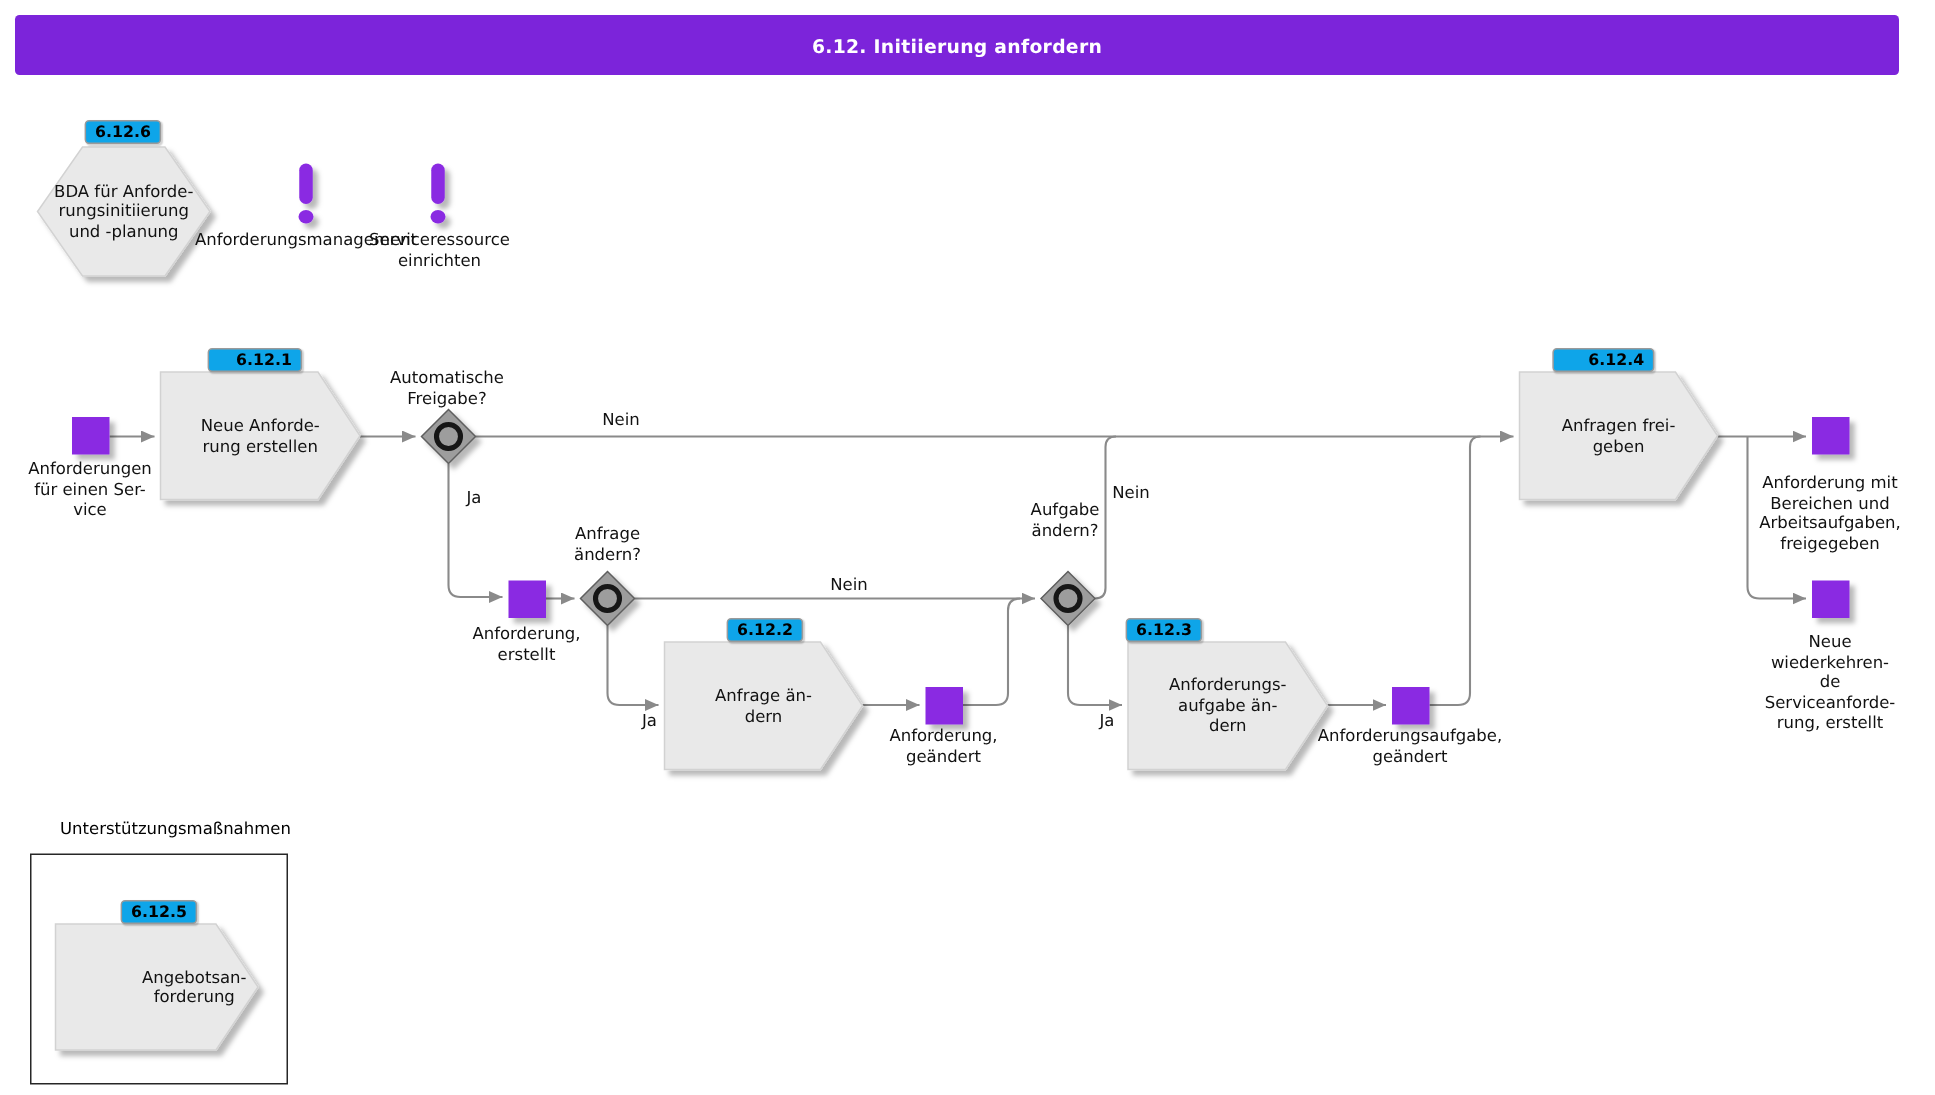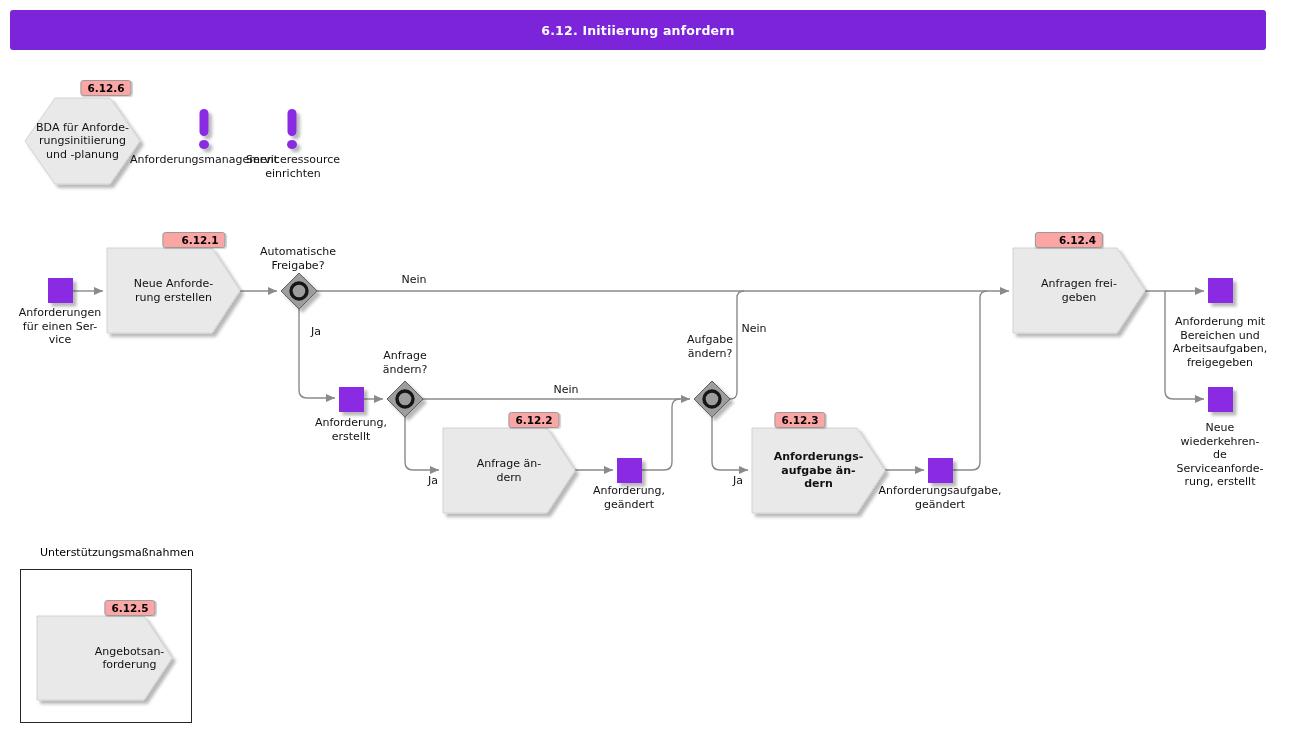--- a/index.html
+++ b/index.html
@@ -13,23 +13,23 @@
   .edge{stroke:var(--line,#8a8a8a);stroke-width:1.4;fill:none;}
   .shape{fill:var(--shape-fill,#e9e9e9);stroke:#d2d2d2;stroke-width:1;}
   .state{fill:var(--node,#8a2be2);stroke:none;}
   .gw{fill:#9d9d9d;stroke:#5f5f5f;stroke-width:1;}
   .gw-circle{fill:none;stroke:#151515;stroke-width:3.4;}
   .excl{fill:var(--node,#8a2be2);}
   .lbl{position:absolute;font-size:11px;line-height:13.5px;text-align:center;
        white-space:pre-line;transform:translateX(-50%);color:#111;}
   .shape-lbl{position:absolute;display:flex;align-items:center;justify-content:center;
              text-align:center;font-size:11px;line-height:13.5px;white-space:pre-line;color:#111;cursor:pointer;}
-  .badge{position:absolute;transform:translateX(-50%);background:#fca5a5;border:1px solid #9a9a9a;
+  .badge{position:absolute;transform:translateX(-50%);background:#0ea5e9;border:1px solid #9a9a9a;
          border-radius:3px;padding:1px 6px;font-size:10.5px;font-weight:bold;color:#000;
-         box-shadow:1px 1px 1px rgba(0,0,0,.18);white-space:nowrap;margin-left:24px;}
+         box-shadow:1px 1px 1px rgba(0,0,0,.18);white-space:nowrap;}
   .support-box{position:absolute;left:20px;top:569px;width:170px;height:152px;border:1px solid #262626;}
   .support-title{position:absolute;left:40px;top:546px;font-size:11px;color:#000;white-space:nowrap;}
 </style>
 </head>
 <body>
 
 <div class="stage">
 
   <div class="header">
     <span>6.12. Initiierung anfordern</span>
@@ -100,31 +100,31 @@
         <rect class="excl" x="287.5" y="109" width="9" height="27" rx="4.5"></rect>
         <ellipse class="excl" cx="292" cy="144.5" rx="5" ry="4.5"></ellipse>
       </g>
     </g>
   </svg>
 
   <div class="badge" style="left:82px;top:80px;">6.12.6</div>
   <div class="badge" style="left:170px;top:232px;padding-left:18px;">6.12.1</div>
   <div class="badge" style="left:510px;top:412px;">6.12.2</div>
   <div class="badge" style="left:776px;top:412px;">6.12.3</div>
-  <div class="badge" style="left:1045px;top:232px;padding-left:23px;">6.12.4</div>
+  <div class="badge" style="left:1069px;top:232px;padding-left:23px;">6.12.4</div>
   <div class="badge" style="left:106px;top:600px;">6.12.5</div>
 
   <div class="shape-lbl" style="left:25px;top:98px;width:115px;height:86px;">BDA für Anforde-
 rungsinitiierung
 und -planung</div>
   <div class="shape-lbl" style="left:107px;top:248px;width:133px;height:85px;">Neue Anforde-
 rung erstellen</div>
   <div class="shape-lbl" style="left:443px;top:428px;width:132px;height:85px;">Anfrage än-
 dern</div>
-  <div class="shape-lbl" style="left:752px;top:428px;width:133px;height:85px;font-weight:bold;">Anforderungs-
+  <div class="shape-lbl" style="left:752px;top:428px;width:133px;height:85px;">Anforderungs-
 aufgabe än-
 dern</div>
   <div class="shape-lbl" style="left:1013px;top:248px;width:132px;height:85px;">Anfragen frei-
 geben</div>
   <div class="shape-lbl" style="left:37px;top:616px;width:135px;height:84px;margin-left:25px;">Angebotsan-
 forderung</div>
 
   <div class="lbl" style="left:204px;top:153px;">Anforderungsmanagement</div>
   <div class="lbl" style="left:293px;top:153px;">Serviceressource
 einrichten</div>

